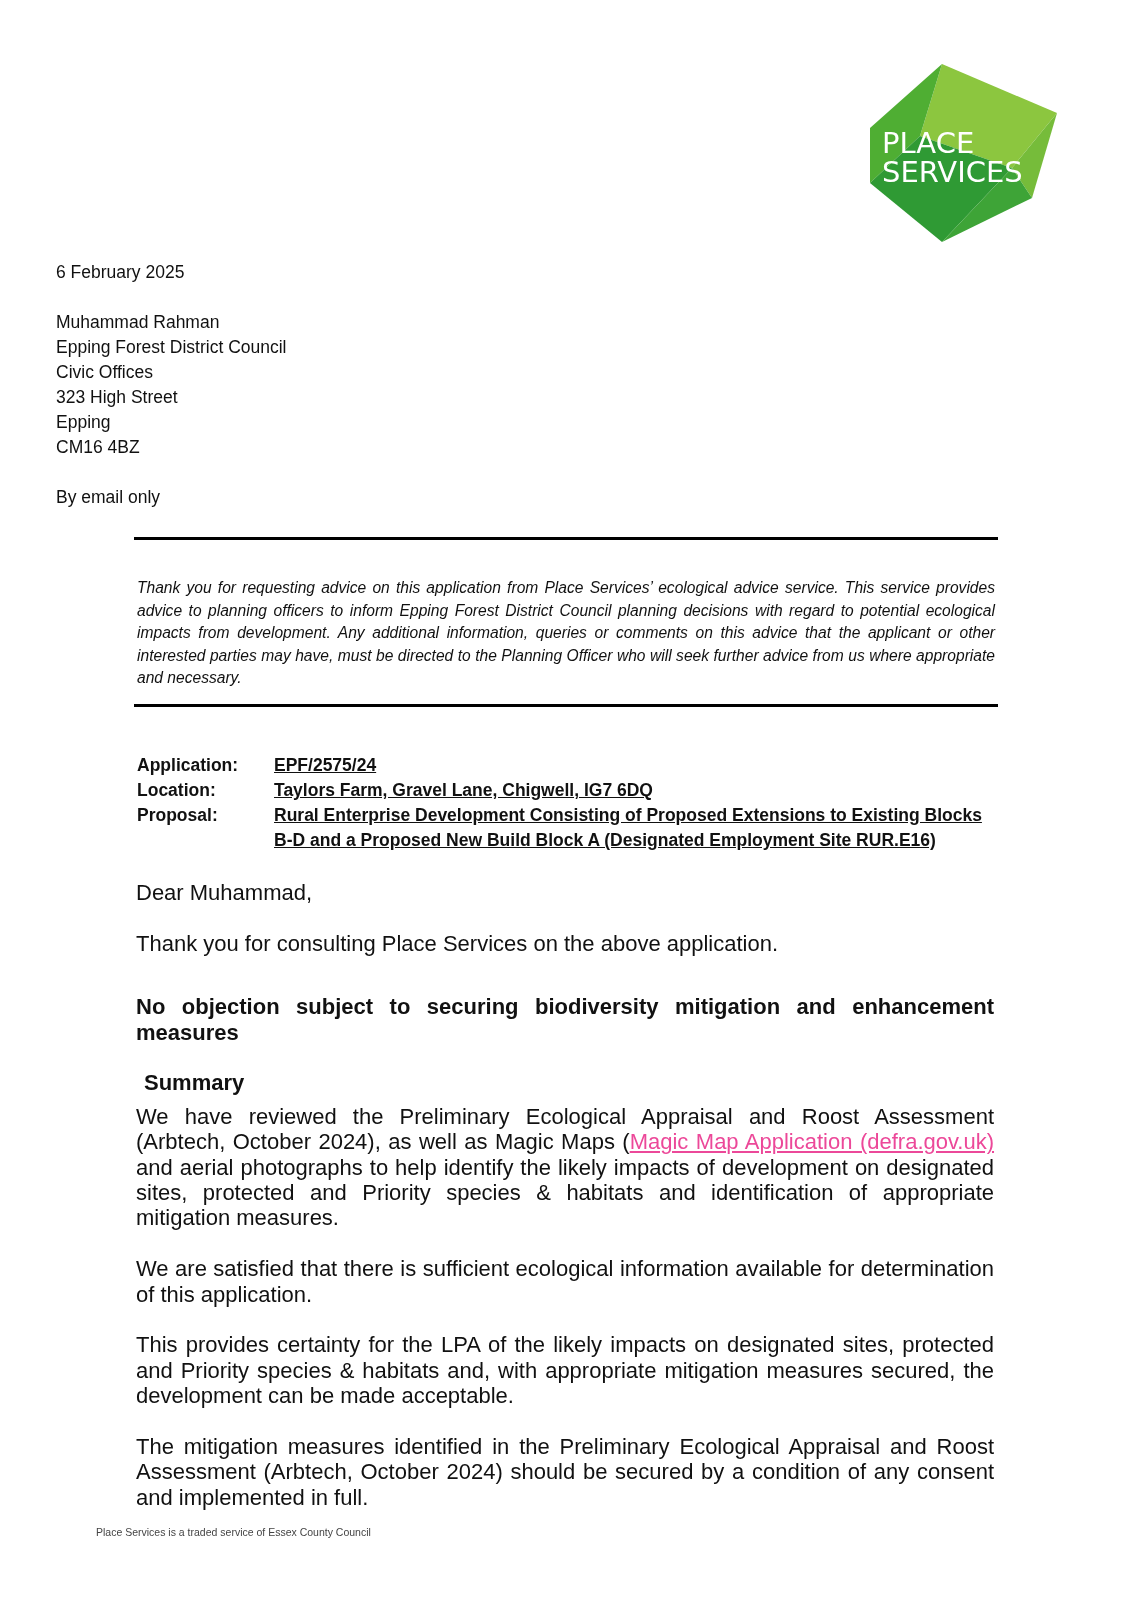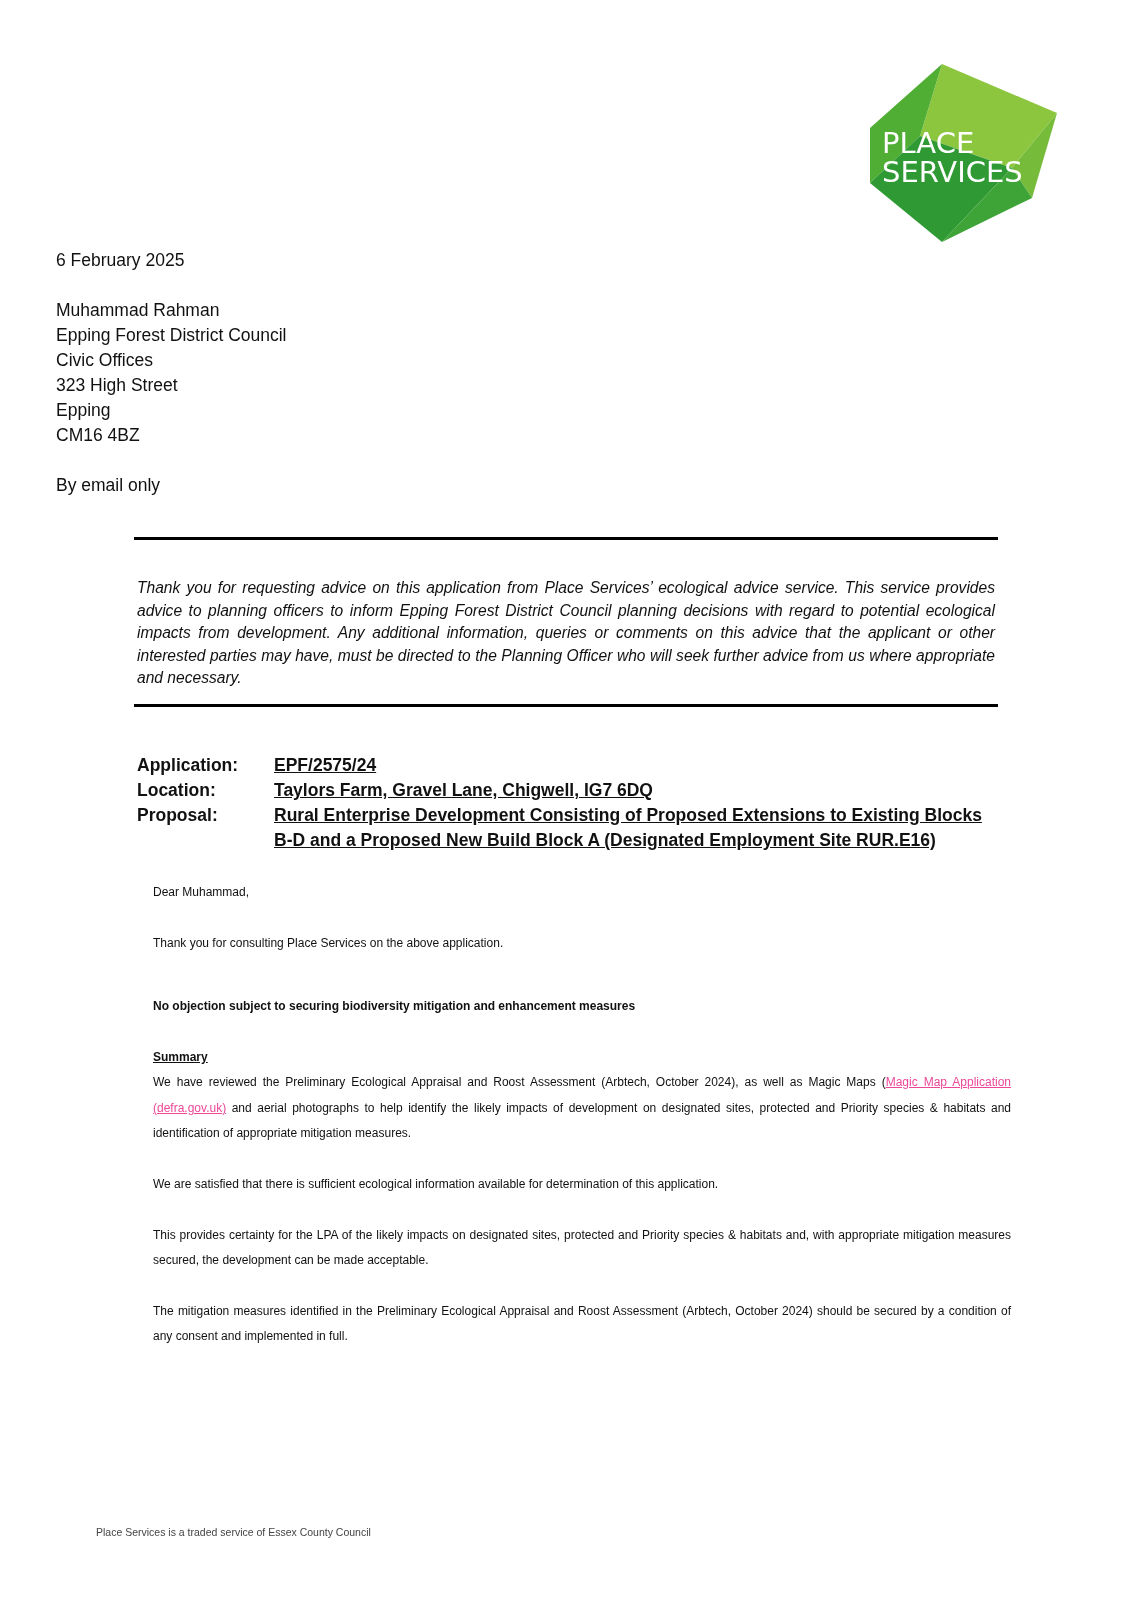--- a/index.html
+++ b/index.html
@@ -1,32 +1,32 @@
 <!DOCTYPE html>
 <html><head>
 <meta charset="utf-8">
 <style>
   html, body { margin: 0; padding: 0; background: #ffffff; }
   body { width: 1131px; height: 1600px; position: relative; overflow: hidden;
          font-family: "Liberation Sans", sans-serif; color: #111; }
   .page { position: absolute; left: 0; top: 0; width: 1131px; height: 1600px; }
   .logo { position: absolute; left: 862px; top: 58px; width: 208px; height: 192px; }
-  .addr { position: absolute; left: 56px; top: 248px; font-size: 17.5px; line-height: 25px; }
+  .addr { position: absolute; left: 56px; top: 260px; font-size: 17.5px; line-height: 25px; }
   .addr .gap { height: 25px; }
   .rule { position: absolute; left: 134px; width: 864px; height: 3px; background: #000; }
   .intro { position: absolute; left: 137px; top: 577px; width: 858px; font-size: 15.6px;
            font-style: italic; line-height: 22.5px; text-align: justify; }
   .meta { position: absolute; left: 137px; top: 753px; font-size: 17.5px; line-height: 25px; font-weight: bold; }
   .meta-row { display: flex; }
   .meta-label { width: 137px; flex: none; }
   .meta-value { width: 720px; text-decoration: underline; }
-  .body { position: absolute; left: 153px; top: 880px; width: 858px; font-size: 12px; line-height: 25.4px; }
+  .body { position: absolute; left: 136px; top: 880px; width: 858px; font-size: 22px; line-height: 25.4px; }
   .body p { margin: 0 0 25.4px 0; text-align: justify; }
   .body .bold { font-weight: bold; margin-top: 38px; }
-  .body .heading { font-weight: bold; text-decoration: underline; margin: 0; }
+  .body .heading { font-weight: bold; margin: 8px; }
   a.link { color: #ec4899; text-decoration: underline; }
   .footer { position: absolute; left: 56px; top: 1526px; font-size: 10.5px; color: #444; padding-left: 40px; }
 </style>
 </head>
 <body>
 
 <div class="page">
 
   <svg class="logo" viewBox="0 0 208 192">
     <polygon points="80,6 195,55 150,110 58,78" fill="#8cc63f"></polygon>

